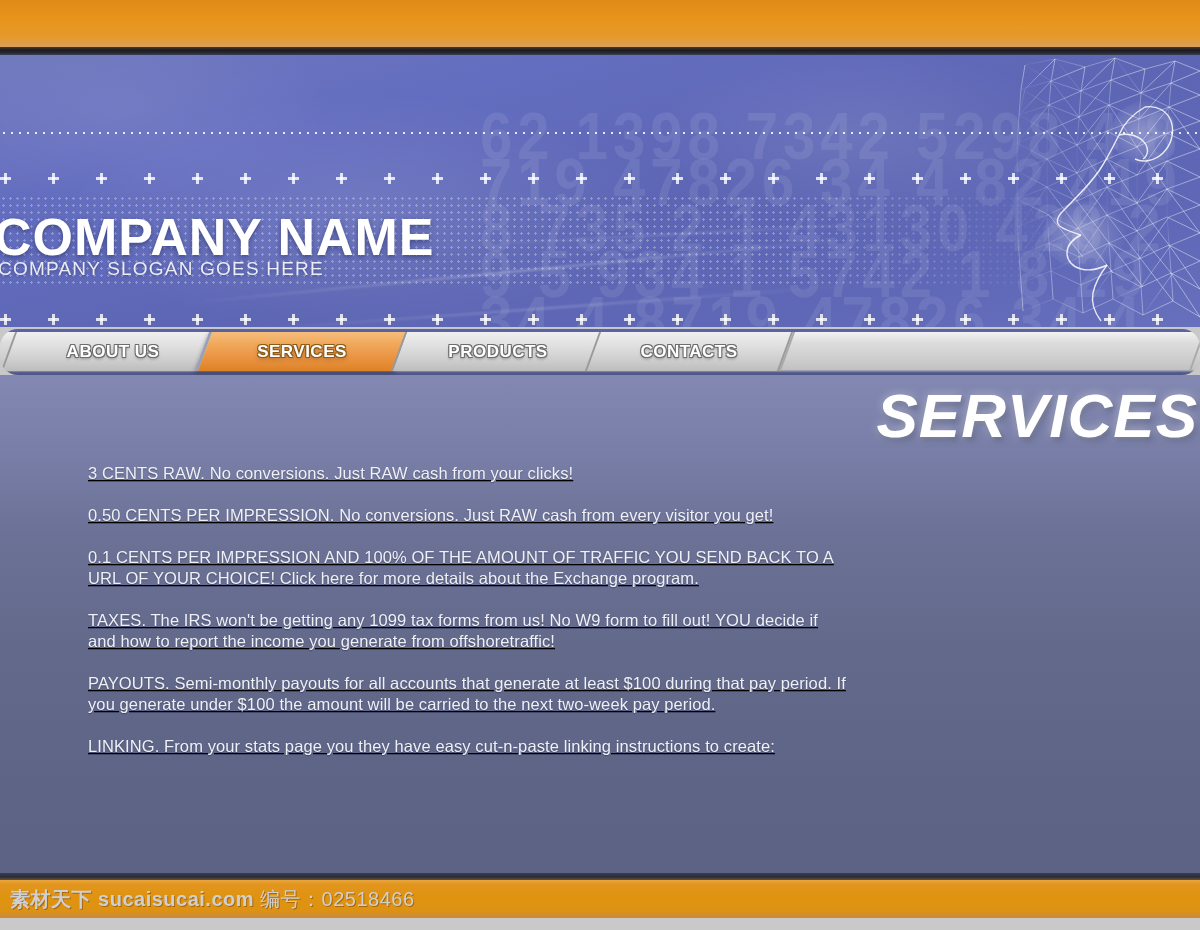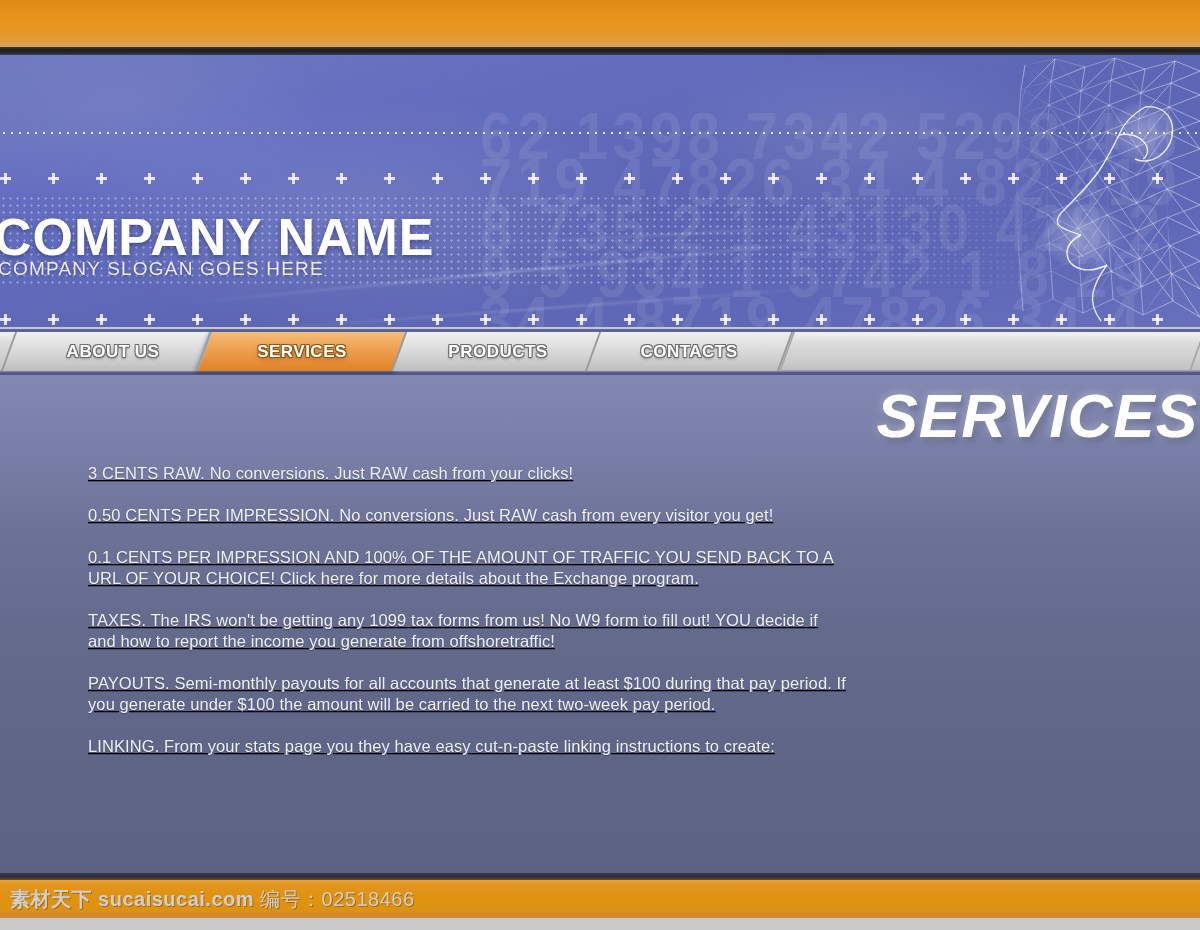--- a/index.html
+++ b/index.html
@@ -97,20 +97,21 @@
     position:absolute; right:0; top:0; width:185px; height:272px;
     overflow:hidden;
   }
   .face-wrap svg { display:block; }
 
   
   .nav {
     position:absolute; left:0; top:329px; width:1200px; height:46px;
     background:linear-gradient(180deg,#5a64a4 0%, #5a64a4 3px, #f2f2f2 3px, #dcdcdc 30%, #cfcfcf 62%, #c2c2c2 88%, #53598c 95%, #4d5486 100%);
     overflow:hidden;
+    border-radius:18px;
   }
   .tab {
     position:absolute; top:3px; height:39px;
     display:flex; align-items:center; justify-content:center;
   }
   .tab .slab {
     position:absolute; left:0; top:0; width:100%; height:100%;
     transform:skewX(-20deg);
   }
   .tab .label {

